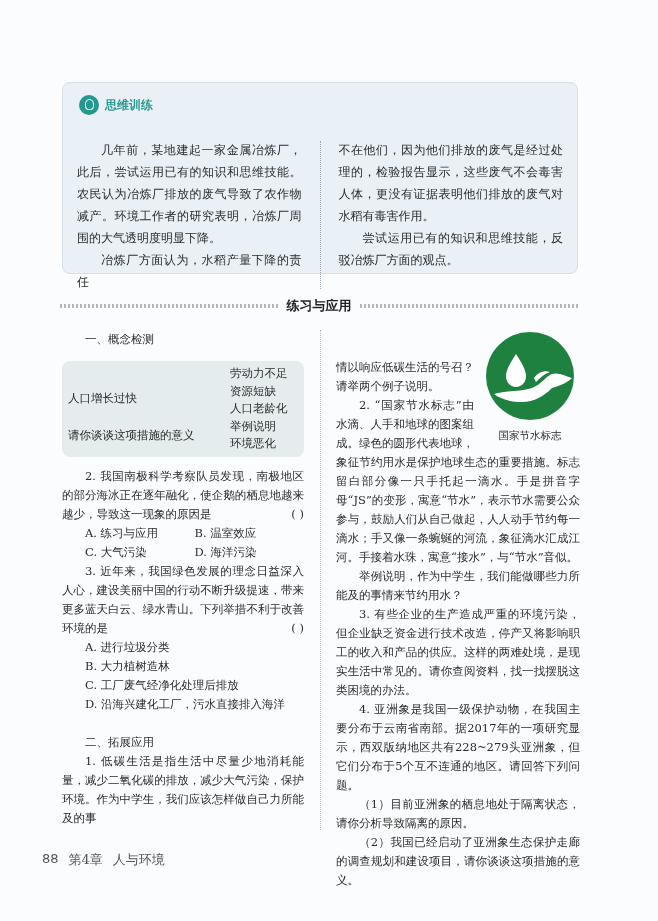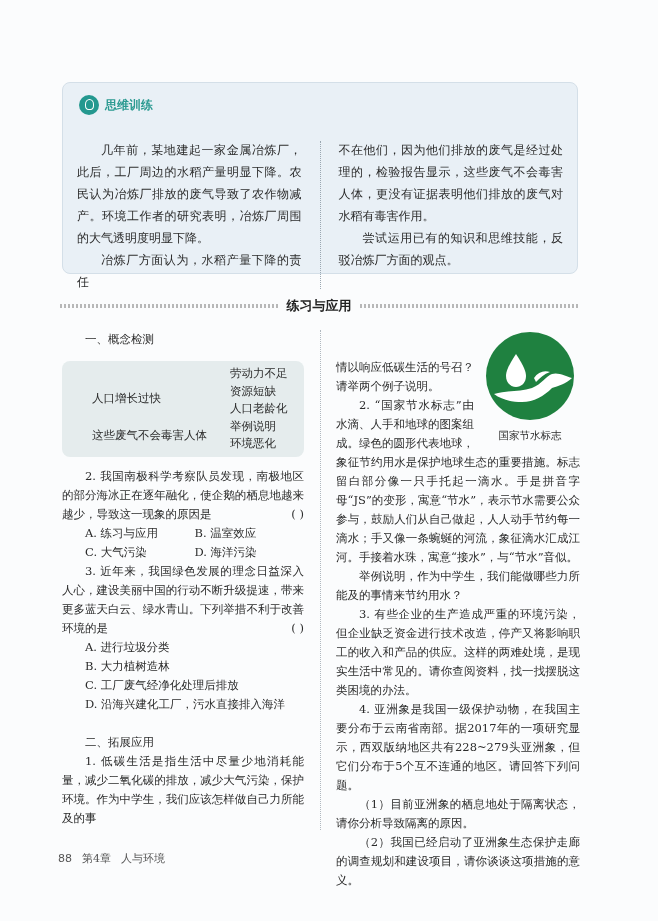--- a/index.html
+++ b/index.html
@@ -44,41 +44,41 @@
   .col-divider { position: absolute; left: 320px; top: 330px; height: 500px; border-left: 1px dotted #b0b8bf; }
   .sub-h { font-family: "DejaVu Sans", sans-serif; font-size: 11.5px; padding-left: 2em; margin: 0; }
   .para { margin: 0; text-indent: 2em; text-align: justify; }
   .para.cont { text-indent: 0; margin-top: 28px; }
   .opts { padding-left: 2em; margin: 0; }
   .opt-row { display: flex; }
   .opt-row span { width: 110px; }
 
   .match-box { margin: 12px 0 10px 0; background: #e5eced; border-radius: 8px; padding: 4px 0 4px 8px; position: relative; height: 88px; }
   .match-left { position: absolute; left: 6px; top: 0; }
-  .match-left div { position: absolute; white-space: nowrap; margin-left: 24px; }
+  .match-left div { position: absolute; white-space: nowrap; }
   .match-right { position: absolute; left: 168px; top: 4px; line-height: 17.5px; }
 
   .logo-wrap { float: right; width: 100px; margin: 0 0 4px 6px; text-align: center; }
   .logo { width: 88px; height: 88px; border-radius: 50%; background: #1f8140; margin: 2px auto 6px auto; position: relative; overflow: hidden; }
   .logo-caption { font-size: 10.5px; }
 
-  .footer { position: absolute; left: 58px; top: 851px; font-size: 11px; color: #555; display: flex; gap: 10px; align-items: center; }
+  .footer { position: absolute; left: 42px; top: 851px; font-size: 13px; color: #555; display: flex; gap: 10px; }
   .footer .pg { font-family: "DejaVu Sans", sans-serif; }
 </style>
 </head>
 <body>
 
 <div class="think-box">
   <div class="think-head">
     <span class="think-icon"></span>
     <span class="think-label">思维训练</span>
   </div>
   <div class="think-cols">
     <div class="think-col">
-      <p>几年前，某地建起一家金属冶炼厂，此后，工厂周边的水稻产量明显下降。农民认为冶炼厂排放的废气导致了农作物减产。环境工作者的研究表明，冶炼厂周围的大气透明度明显下降。</p>
+      <p>几年前，某地建起一家金属冶炼厂，此后，尝试运用已有的知识和思维技能。农民认为冶炼厂排放的废气导致了农作物减产。环境工作者的研究表明，冶炼厂周围的大气透明度明显下降。</p>
       <p>冶炼厂方面认为，水稻产量下降的责任</p>
     </div>
     <div class="think-divider"></div>
     <div class="think-col">
       <p class="cont">不在他们，因为他们排放的废气是经过处理的，检验报告显示，这些废气不会毒害人体，更没有证据表明他们排放的废气对水稻有毒害作用。</p>
       <p>尝试运用已有的知识和思维技能，反驳冶炼厂方面的观点。</p>
     </div>
   </div>
 </div>
 
@@ -86,21 +86,21 @@
   <div class="wave"></div>
   <div class="section-title">练习与应用</div>
   <div class="wave"></div>
 </div>
 
 <div class="col-left">
   <p class="sub-h">一、概念检测</p>
   <div class="match-box">
     <div class="match-left">
       <div style="top:28px">人口增长过快</div>
-      <div style="top:65px">这些废气不会毒害人体</div>
+      <div style="top:65px">请你谈谈这项措施的意义</div>
     </div>
     <div class="match-right">
       <div>劳动力不足</div>
       <div>资源短缺</div>
       <div>人口老龄化</div>
       <div>举例说明</div>
       <div>环境恶化</div>
     </div>
   </div>
   <p class="para"><span>2. 我国南极科学考察队员发现，南极地区的部分海冰正在逐年融化，使企鹅的栖息地越来越少，导致这一现象的原因是</span><span style="float:right">(    )</span></p>

